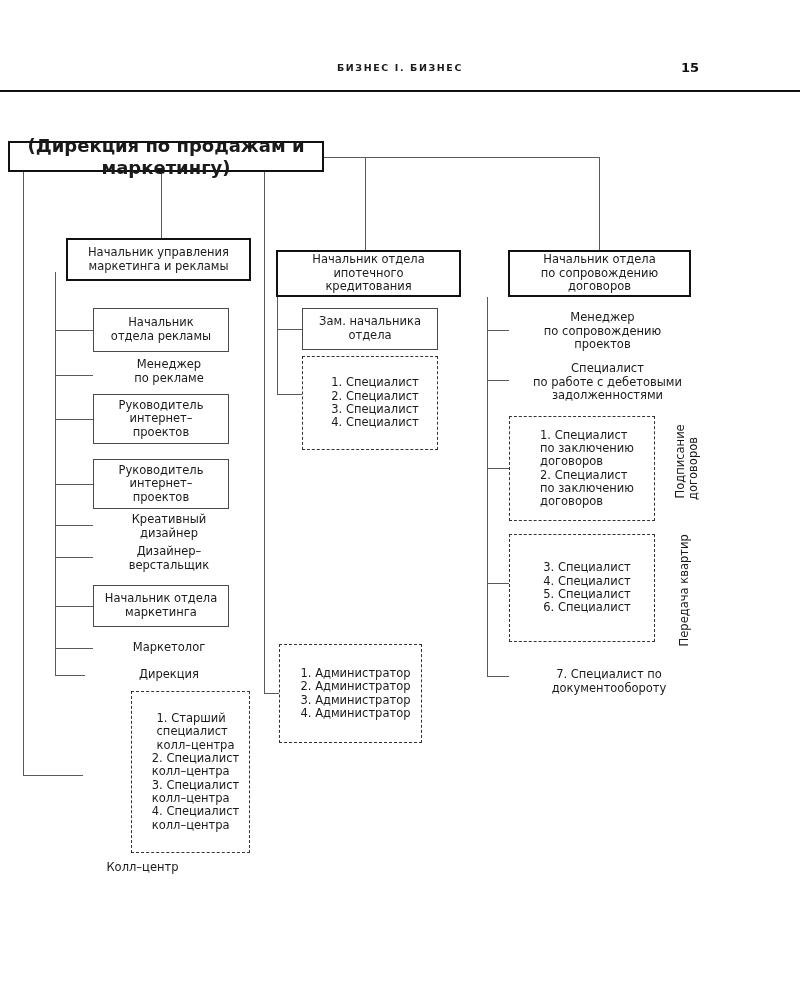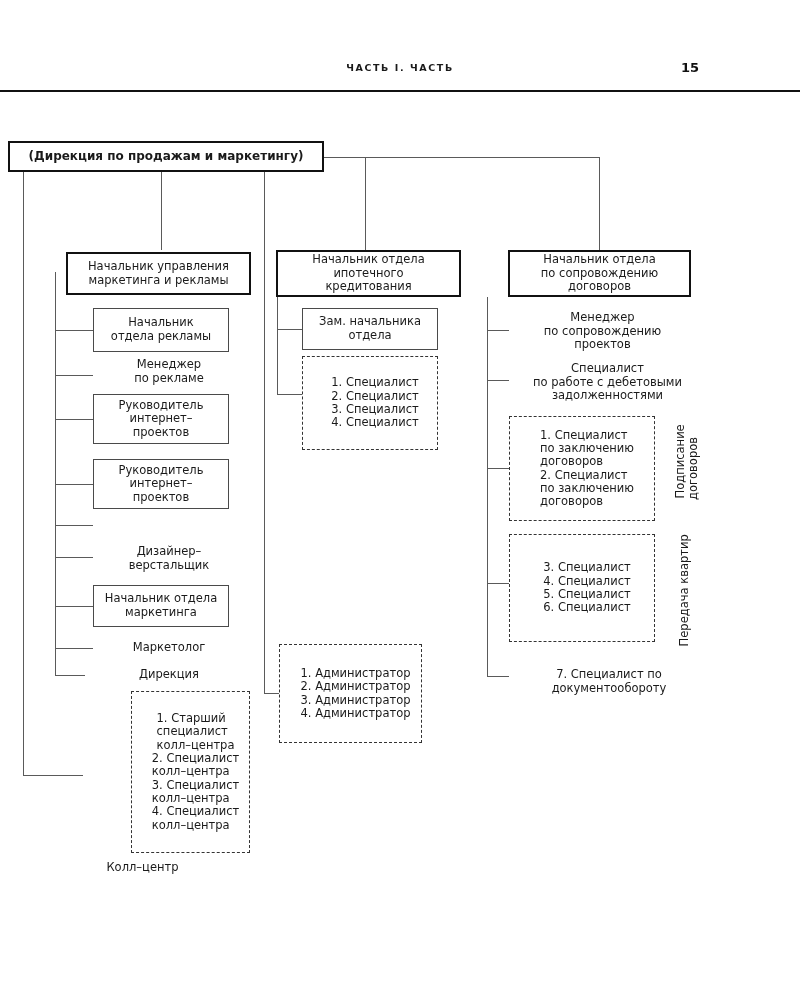--- a/index.html
+++ b/index.html
@@ -115,21 +115,21 @@
     text-align: center;
     line-height: 1.18;
     white-space: pre;
   }
 </style>
 </head>
 <body>
 
 <div id="page">
 
-  <div class="head-title">ЧАСТЬ I. ЧАСТЬ</div>
+  <div class="head-title">БИЗНЕС I. БИЗНЕС</div>
   <div class="head-page">15</div>
   <div class="head-rule"></div>
 
   <div class="v" style="left:23px;  top:172px; height:604px;"></div>
   <div class="h" style="left:23px;  top:775px; width:60px;"></div>
 
   <div class="v" style="left:161px; top:172px; height:78px;"></div>
 
   <div class="v" style="left:264px; top:172px; height:78px;"></div>
 
@@ -155,44 +155,47 @@
   <div class="v" style="left:264px; top:250px; height:444px;"></div>
   <div class="h" style="left:264px; top:693px; width:15px;"></div>
 
   <div class="v" style="left:487px; top:297px; height:380px;"></div>
   <div class="h" style="left:487px; top:330px; width:22px;"></div>
   <div class="h" style="left:487px; top:380px; width:22px;"></div>
   <div class="h" style="left:487px; top:468px; width:22px;"></div>
   <div class="h" style="left:487px; top:583px; width:22px;"></div>
   <div class="h" style="left:487px; top:676px; width:22px;"></div>
 
-  <div class="box heavy" style="left:8px; top:141px; width:316px; height:31px; font-size:12px; font-weight:700;">
+  <div class="box heavy" style="left:8px; top:141px; width:316px; height:31px; font-size:18px; font-weight:700;">
     <div class="box-inner">(Дирекция по продажам и маркетингу)</div>
   </div>
 
-  <div class="box heavy" style="left:66px; top:252px; width:185px; height:43px; font-size:11.5px;">
+  <div class="box heavy" style="left:66px; top:238px; width:185px; height:43px; font-size:11.5px;">
     <div class="box-inner">Начальник управления<br>маркетинга и рекламы</div>
   </div>
 
   <div class="box thin" style="left:93px; top:308px; width:136px; height:44px; font-size:11.5px;">
     <div class="box-inner">Начальник<br>отдела рекламы</div>
   </div>
 
   <div class="plain" style="left:94px; top:358px; width:150px; font-size:11.5px;">
     <span>Менеджер<br>по рекламе</span>
   </div>
 
   <div class="box thin" style="left:93px; top:394px; width:136px; height:50px; font-size:11.5px;">
     <div class="box-inner">Руководитель<br>интернет–<br>проектов</div>
   </div>
 
   <div class="box thin" style="left:93px; top:459px; width:136px; height:50px; font-size:11.5px;">
     <div class="box-inner">Руководитель<br>интернет–<br>проектов</div>
   </div>
 
+  <div class="plain" style="left:94px; top:513px; width:150px; font-size:11.5px;">
+    <span>Креативный<br>дизайнер</span>
+  </div>
 
   <div class="plain" style="left:94px; top:545px; width:150px; font-size:11.5px;">
     <span>Дизайнер–<br>верстальщик</span>
   </div>
 
   <div class="box thin" style="left:93px; top:585px; width:136px; height:42px; font-size:11.5px;">
     <div class="box-inner">Начальник отдела<br>маркетинга</div>
   </div>
 
   <div class="plain" style="left:94px; top:641px; width:150px; font-size:11.5px;">

